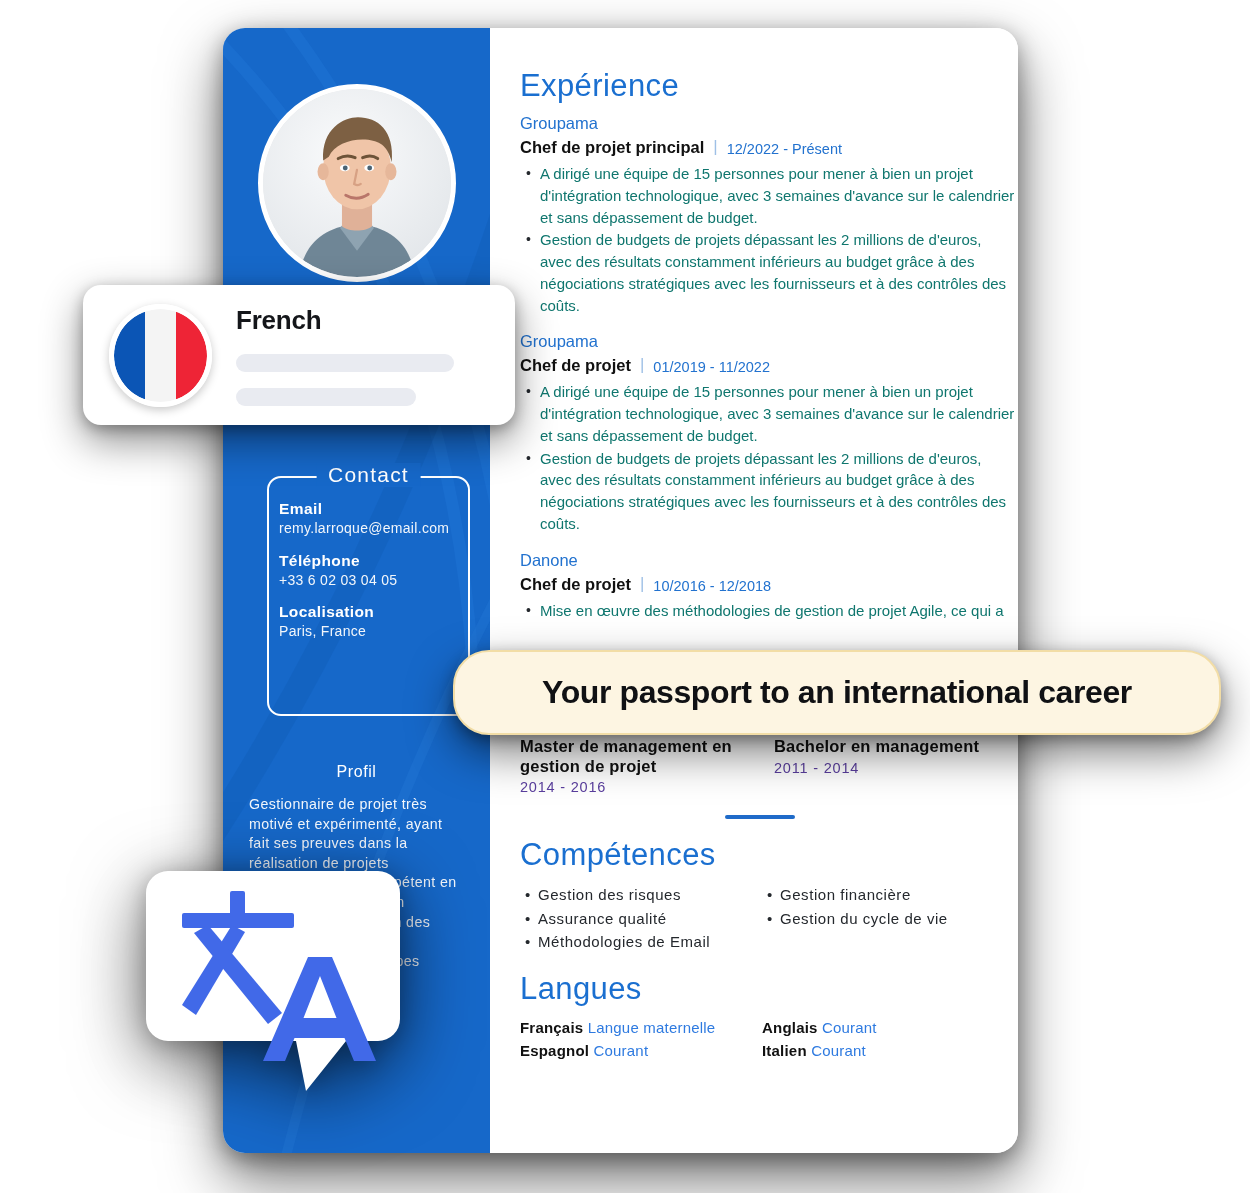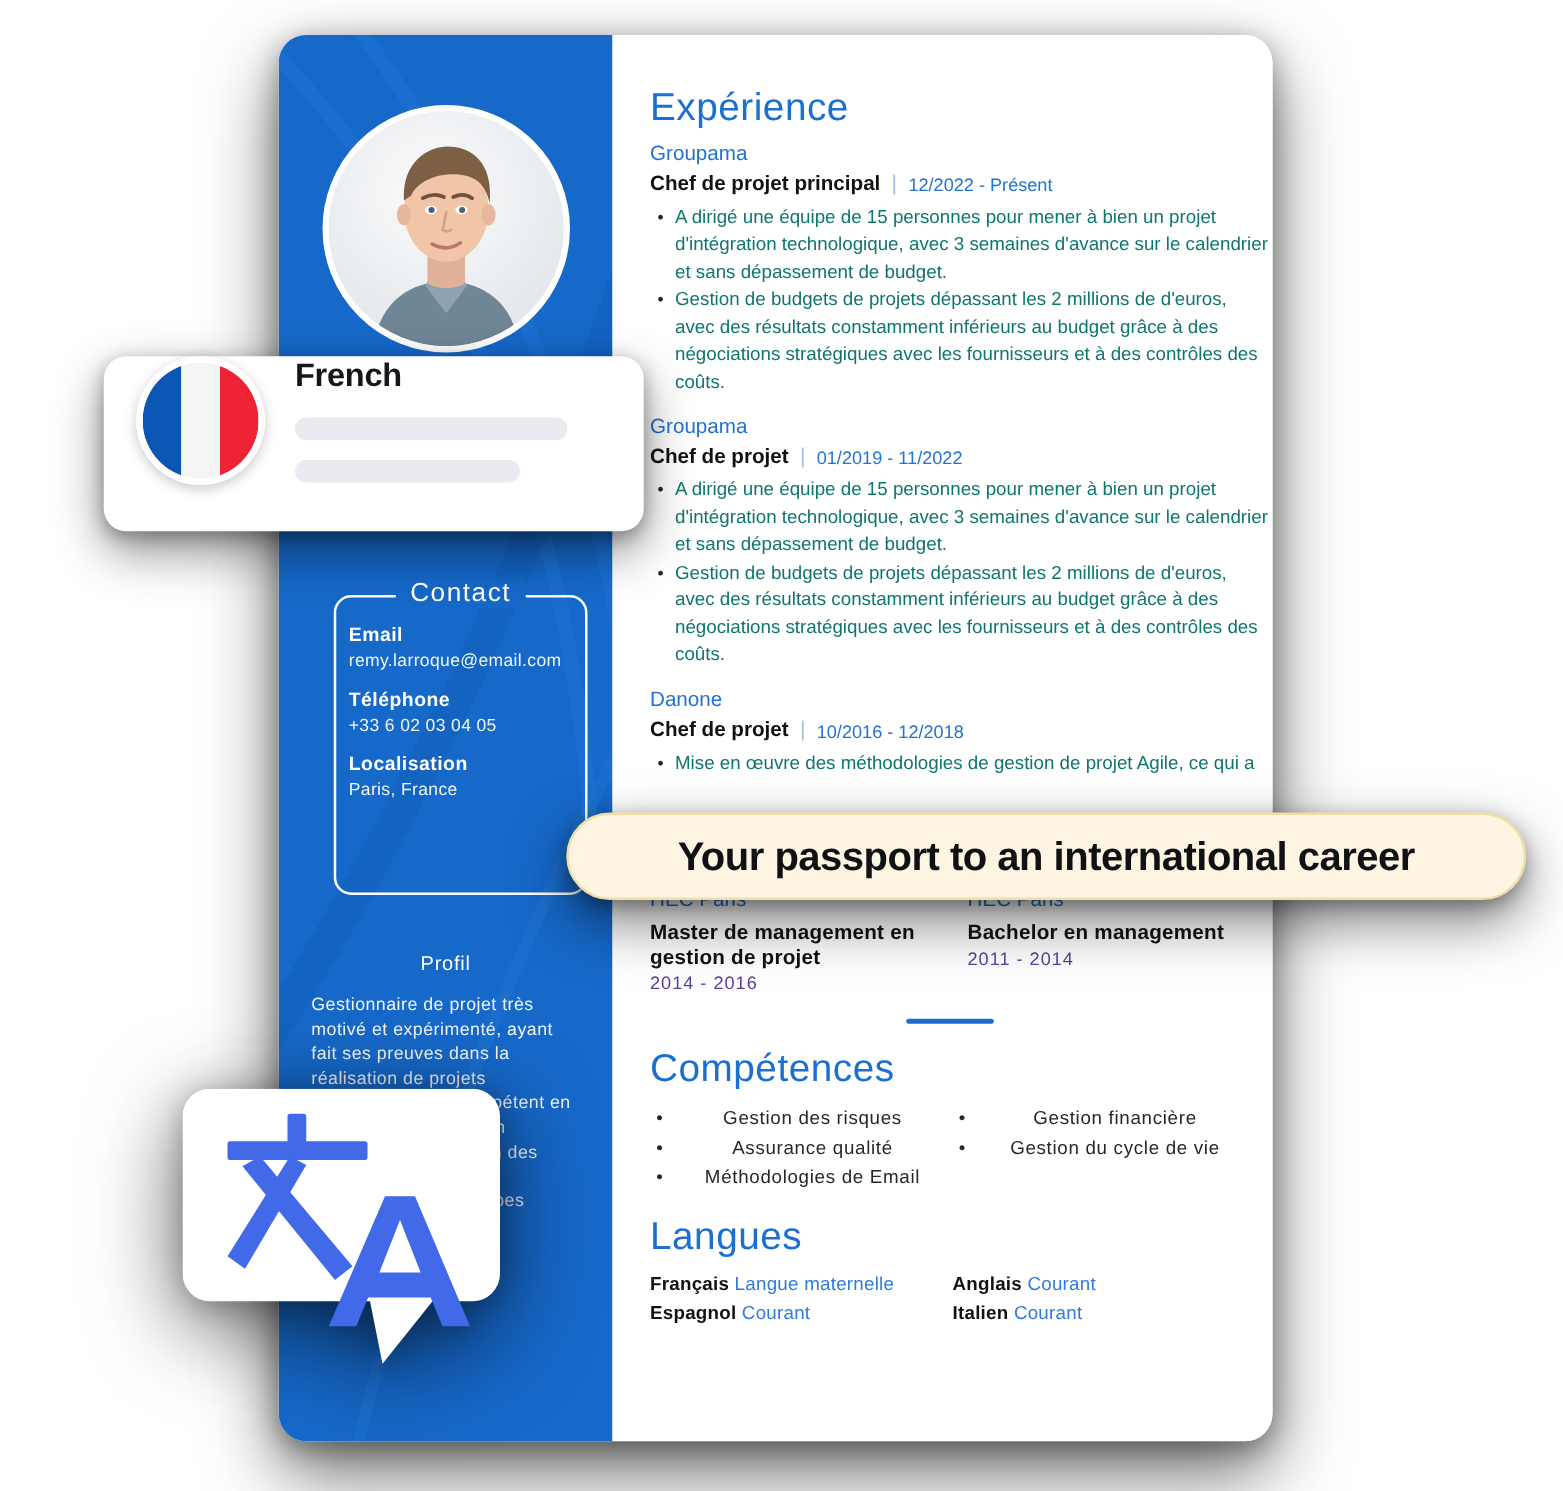--- a/index.html
+++ b/index.html
@@ -80,52 +80,52 @@
   .edu-col{width:242px;}
   .edu-school{color:#2272cf;font-size:16.5px;margin-bottom:7px;}
   .edu-degree{font-weight:700;font-size:16.5px;color:#111;line-height:1.18;margin-bottom:3px;letter-spacing:.2px;}
   .edu-dates{color:#5a3e9e;font-size:14.5px;letter-spacing:.8px;}
   .edu-divider{width:70px;height:4px;background:#1f6bc9;border-radius:2px;margin:20px 0 0 205px;}
 
   
   .skill-grid{display:flex;}
   .skill-col{width:242px;}
   ul.skills{margin:0;padding-left:18px;list-style:none;}
-  ul.skills li{position:relative;font-size:15px;letter-spacing:.55px;color:#24282d;line-height:1.56;text-align:center;}
+  ul.skills li{position:relative;font-size:15px;letter-spacing:.55px;color:#24282d;line-height:1.56;}
   ul.skills li:before{content:"•";position:absolute;left:-13px;top:0;color:#24282d;}
 
   
   .lang-grid{display:flex;}
   .lang-col{width:242px;}
   .lang-row{font-size:15px;line-height:1.5;letter-spacing:.2px;}
   .lang-name{font-weight:700;color:#111;}
   .lang-level{color:#2e7ae0;}
 
   
   .french-card{
     position:absolute;left:83px;top:285px;width:432px;height:140px;
     background:#ffffff;border-radius:18px;
     box-shadow:0 16px 40px rgba(0,0,0,.45), 0 4px 14px rgba(0,0,0,.28);
-    display:flex;padding:0 26px;box-sizing:border-box;
+    display:flex;align-items:center;padding:0 26px;box-sizing:border-box;
   }
   .flag{
     width:103px;height:103px;border-radius:50%;
     border:5px solid #fff;box-sizing:border-box;overflow:hidden;flex:0 0 103px;
     box-shadow:0 3px 10px rgba(0,0,0,.22);
   }
   .flag svg{display:block;width:100%;height:100%;}
   .french-texts{margin-left:24px;flex:1;}
   .french-title{font-size:26px;font-weight:700;color:#14161a;letter-spacing:-.2px;margin-bottom:18px;}
   .skel{background:#e9ebf1;border-radius:9px;height:18px;}
   .skel.a{width:218px;margin-bottom:16px;}
   .skel.b{width:180px;}
 
   
   .banner{
-    position:absolute;left:453px;top:650px;width:768px;height:70px;
+    position:absolute;left:453px;top:650px;width:768px;height:85px;
     background:#fdf5e2;border:2px solid #f2dda6;border-radius:36px;
     display:flex;align-items:center;justify-content:center;
     box-shadow:0 18px 44px rgba(0,0,0,.5), 0 4px 14px rgba(0,0,0,.3);
     box-sizing:border-box;
   }
   .banner span{
     font-size:32px;font-weight:700;color:#101114;letter-spacing:-.4px;white-space:nowrap;
   }
 
   

